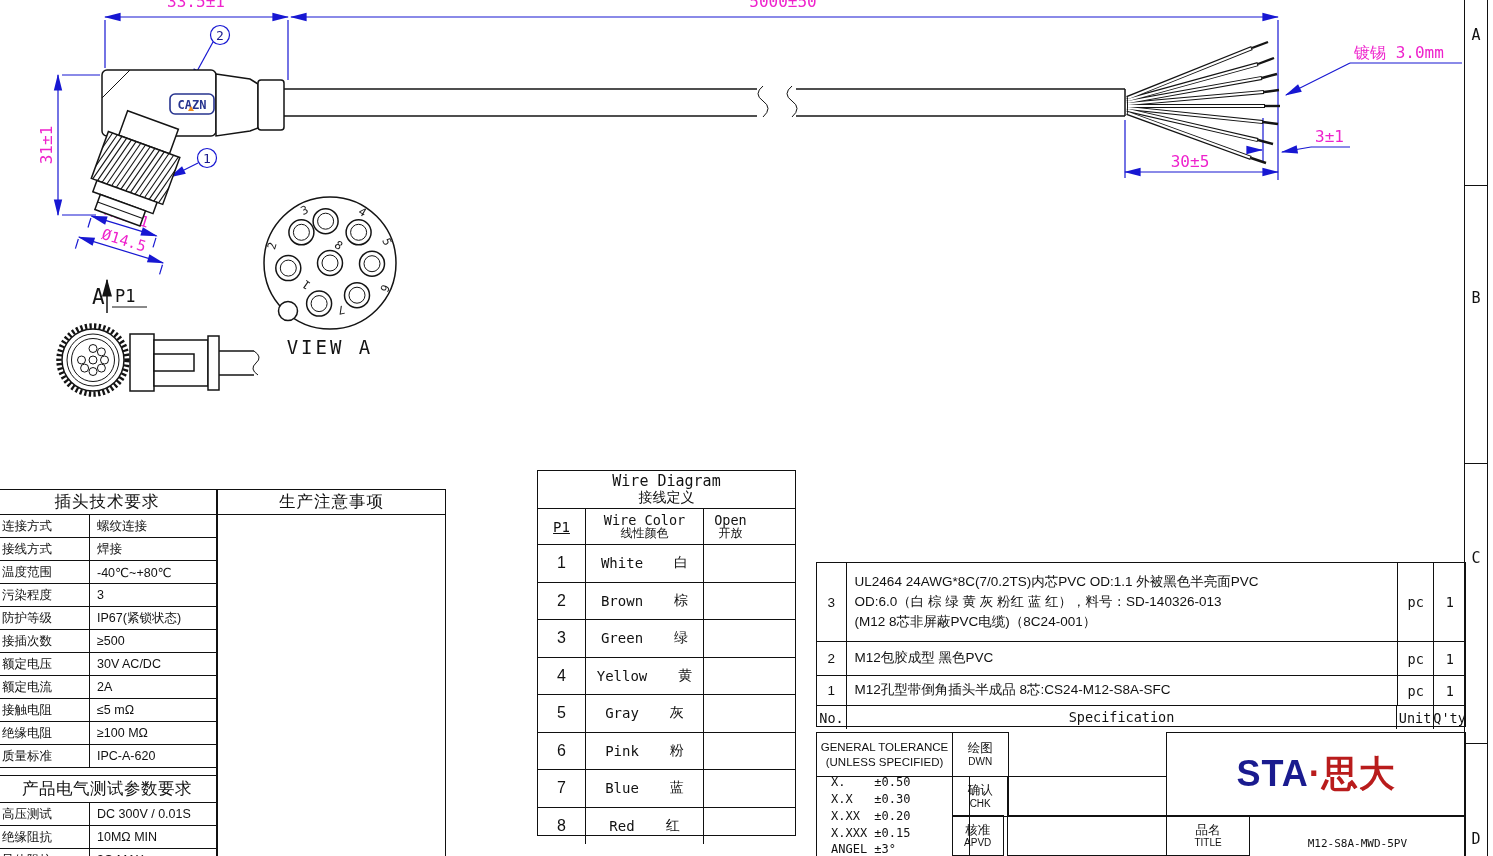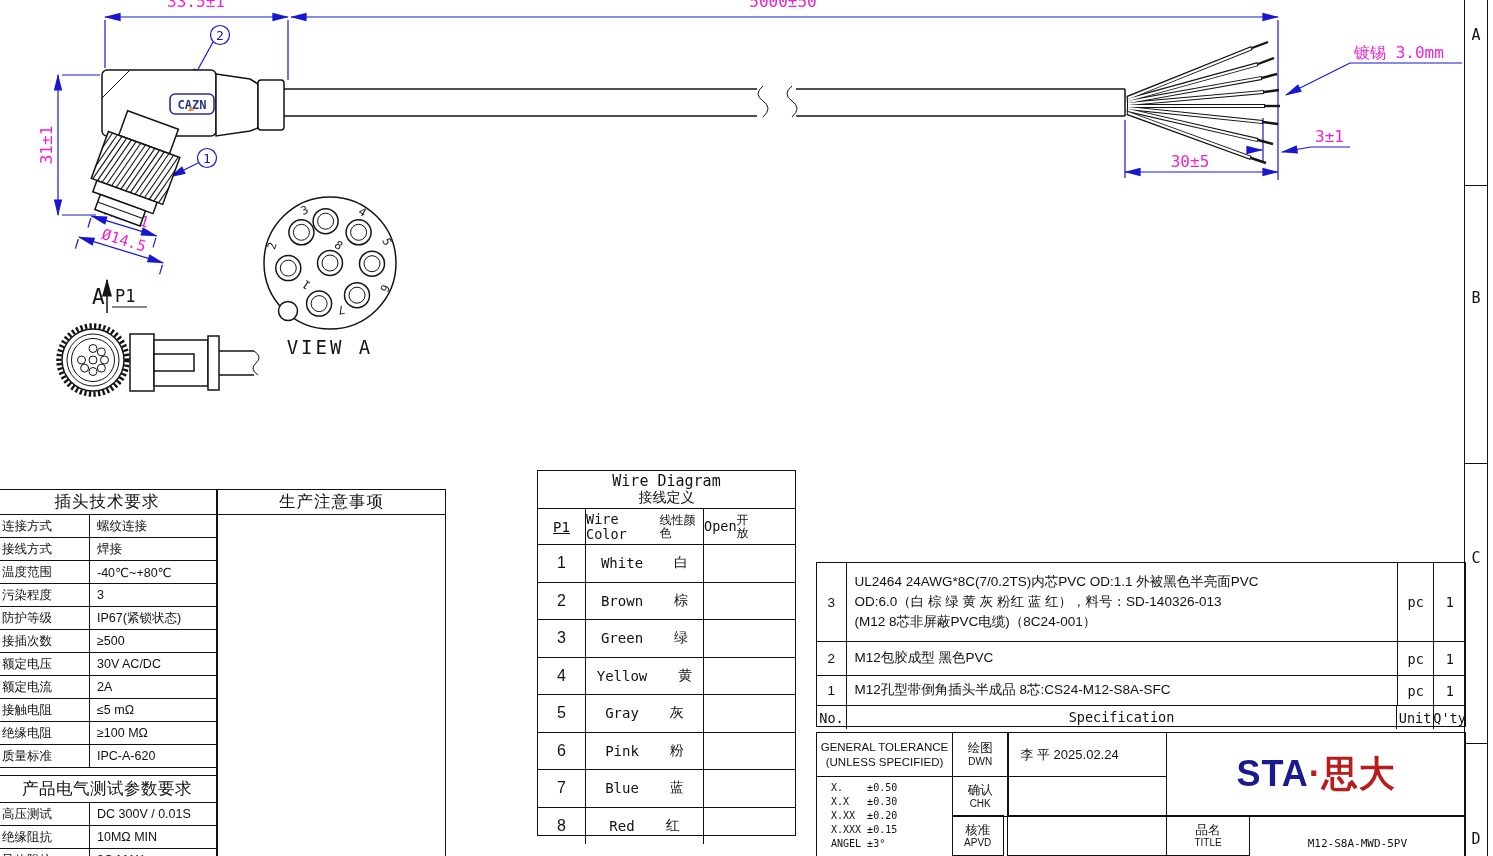--- a/index.html
+++ b/index.html
@@ -26,21 +26,21 @@
   .wttl{height:37px;display:flex;flex-direction:column;align-items:center;justify-content:center;line-height:1.12;}
   .wttl .en{font-size:15px;font-family:"DejaVu Sans Mono",monospace;}
   .wttl .cn{font-size:14px;}
   .whead,.wrow{display:flex;border-top:1.4px solid #111;}
   .whead{height:35px;}
   .wrow{height:36.5px;}
   .wc{display:flex;align-items:center;justify-content:center;box-sizing:border-box;}
   .c1{width:48px;border-right:1.4px solid #111;}
   .c2{width:118px;border-right:1.4px solid #111;}
   .c3{width:53px;}
-  .wcol2{flex-direction:row;line-height:1.05;}
+  .wcol2{flex-direction:column;line-height:1.05;}
   .wcol2 .en{font-size:13.5px;font-family:"DejaVu Sans Mono",monospace;}
   .wcol2 .cn{font-size:12px;}
   .p1u{font-size:14px;font-family:"DejaVu Sans Mono",monospace;text-decoration:underline;}
   .wname{display:flex;gap:31px;align-items:center;}
   .wname .en{font-size:14px;font-family:"DejaVu Sans Mono",monospace;}
   .wname .cn{font-size:14px;}
   
   .brow{display:flex;border-top:1.4px solid #111;align-items:stretch;font-size:13.5px;}
   .bno{width:29px;display:flex;align-items:center;justify-content:center;border-right:1.4px solid #111;}
   .bspec{width:550px;display:flex;align-items:center;padding-left:8px;border-right:1.4px solid #111;white-space:pre-line;line-height:1.5;}
@@ -454,30 +454,29 @@
       <div class="bno">No.</div>
       <div class="bspec">Specification</div>
       <div class="bunit">Unit</div>
       <div class="bqty">Q'ty</div>
     </div>
   </div>
 
   <div class="abs" style="left:816px;top:732px;width:650px;height:124px;">
     <div class="cell lab2" style="left:0;top:0;width:137px;height:45px;white-space:pre-line;text-align:center;font-size:11.5px;line-height:1.25;font-family:'Liberation Sans',sans-serif;">GENERAL TOLERANCE
 (UNLESS SPECIFIED)</div>
-    <div class="cell mono" style="left:0;top:43.7px;width:137px;height:81px;white-space:pre;font-size:10px;line-height:1.4;justify-content:flex-start;padding-left:14px;">X.    ±0.50
+    <div class="cell mono" style="left:0;top:43.7px;width:154px;height:81px;white-space:pre;font-size:12px;line-height:1.4;justify-content:flex-start;padding-left:14px;">X.    ±0.50
 X.X   ±0.30
 X.XX  ±0.20
 X.XXX ±0.15
 ANGEL ±3°</div>
     <div class="cell lab2" style="left:135.7px;top:0;width:57px;height:45px;">
       <span class="cn">绘图</span>
       <span class="en">DWN</span>
     </div>
-    <div class="cell" style="left:191.4px;top:0;width:160px;height:45px;justify-content:flex-start;padding-left:12px;font-size:13px;">李 平 2025.02.24</div>
     <div class="cell lab2" style="left:135.7px;top:43.7px;width:57px;height:41px;">
       <span class="cn">确认</span>
       <span class="en">CHK</span>
     </div>
     <div class="cell" style="left:191.4px;top:43.7px;width:160px;height:41px;"></div>
     <div class="cell lab2" style="left:135.7px;top:83.4px;width:52px;height:41px;">
       <span class="cn">核准</span>
       <span class="en">APVD</span>
     </div>
     <div class="cell" style="left:191.4px;top:83.4px;width:160px;height:41px;"></div>

